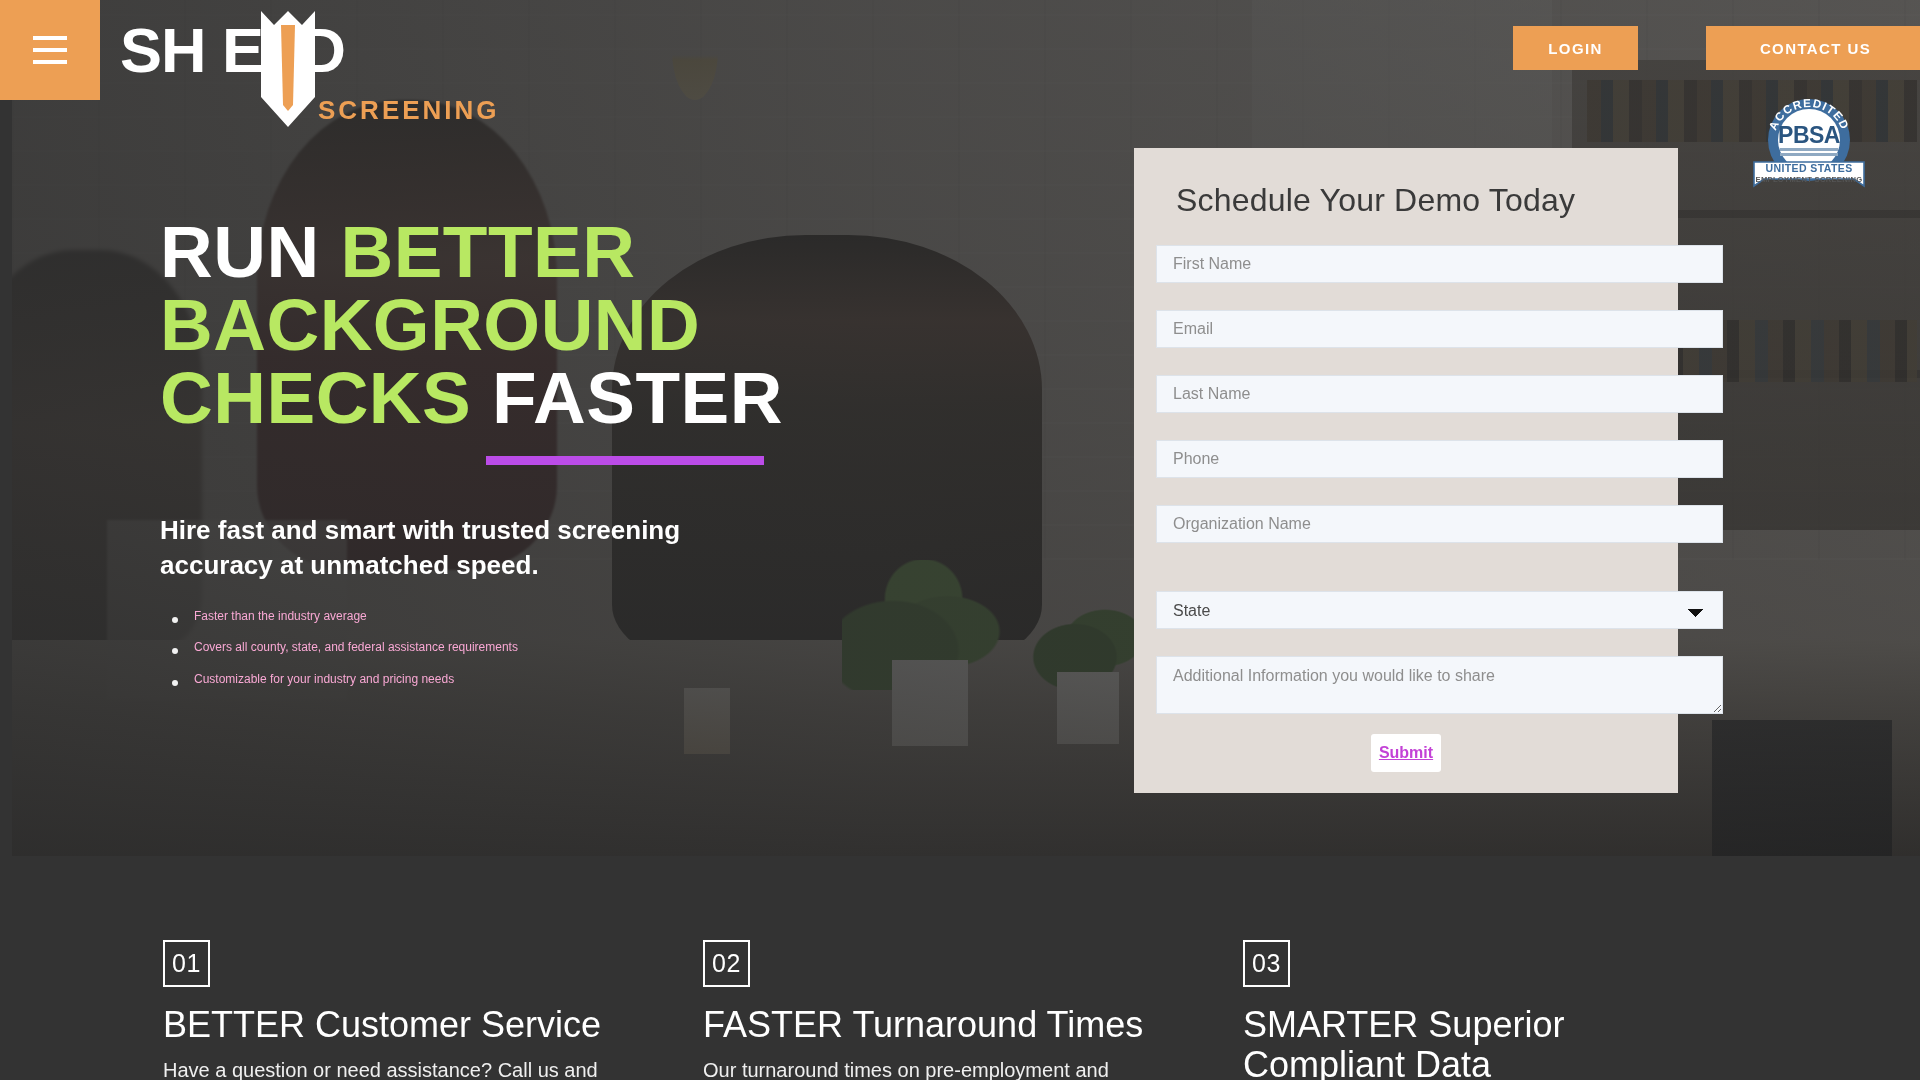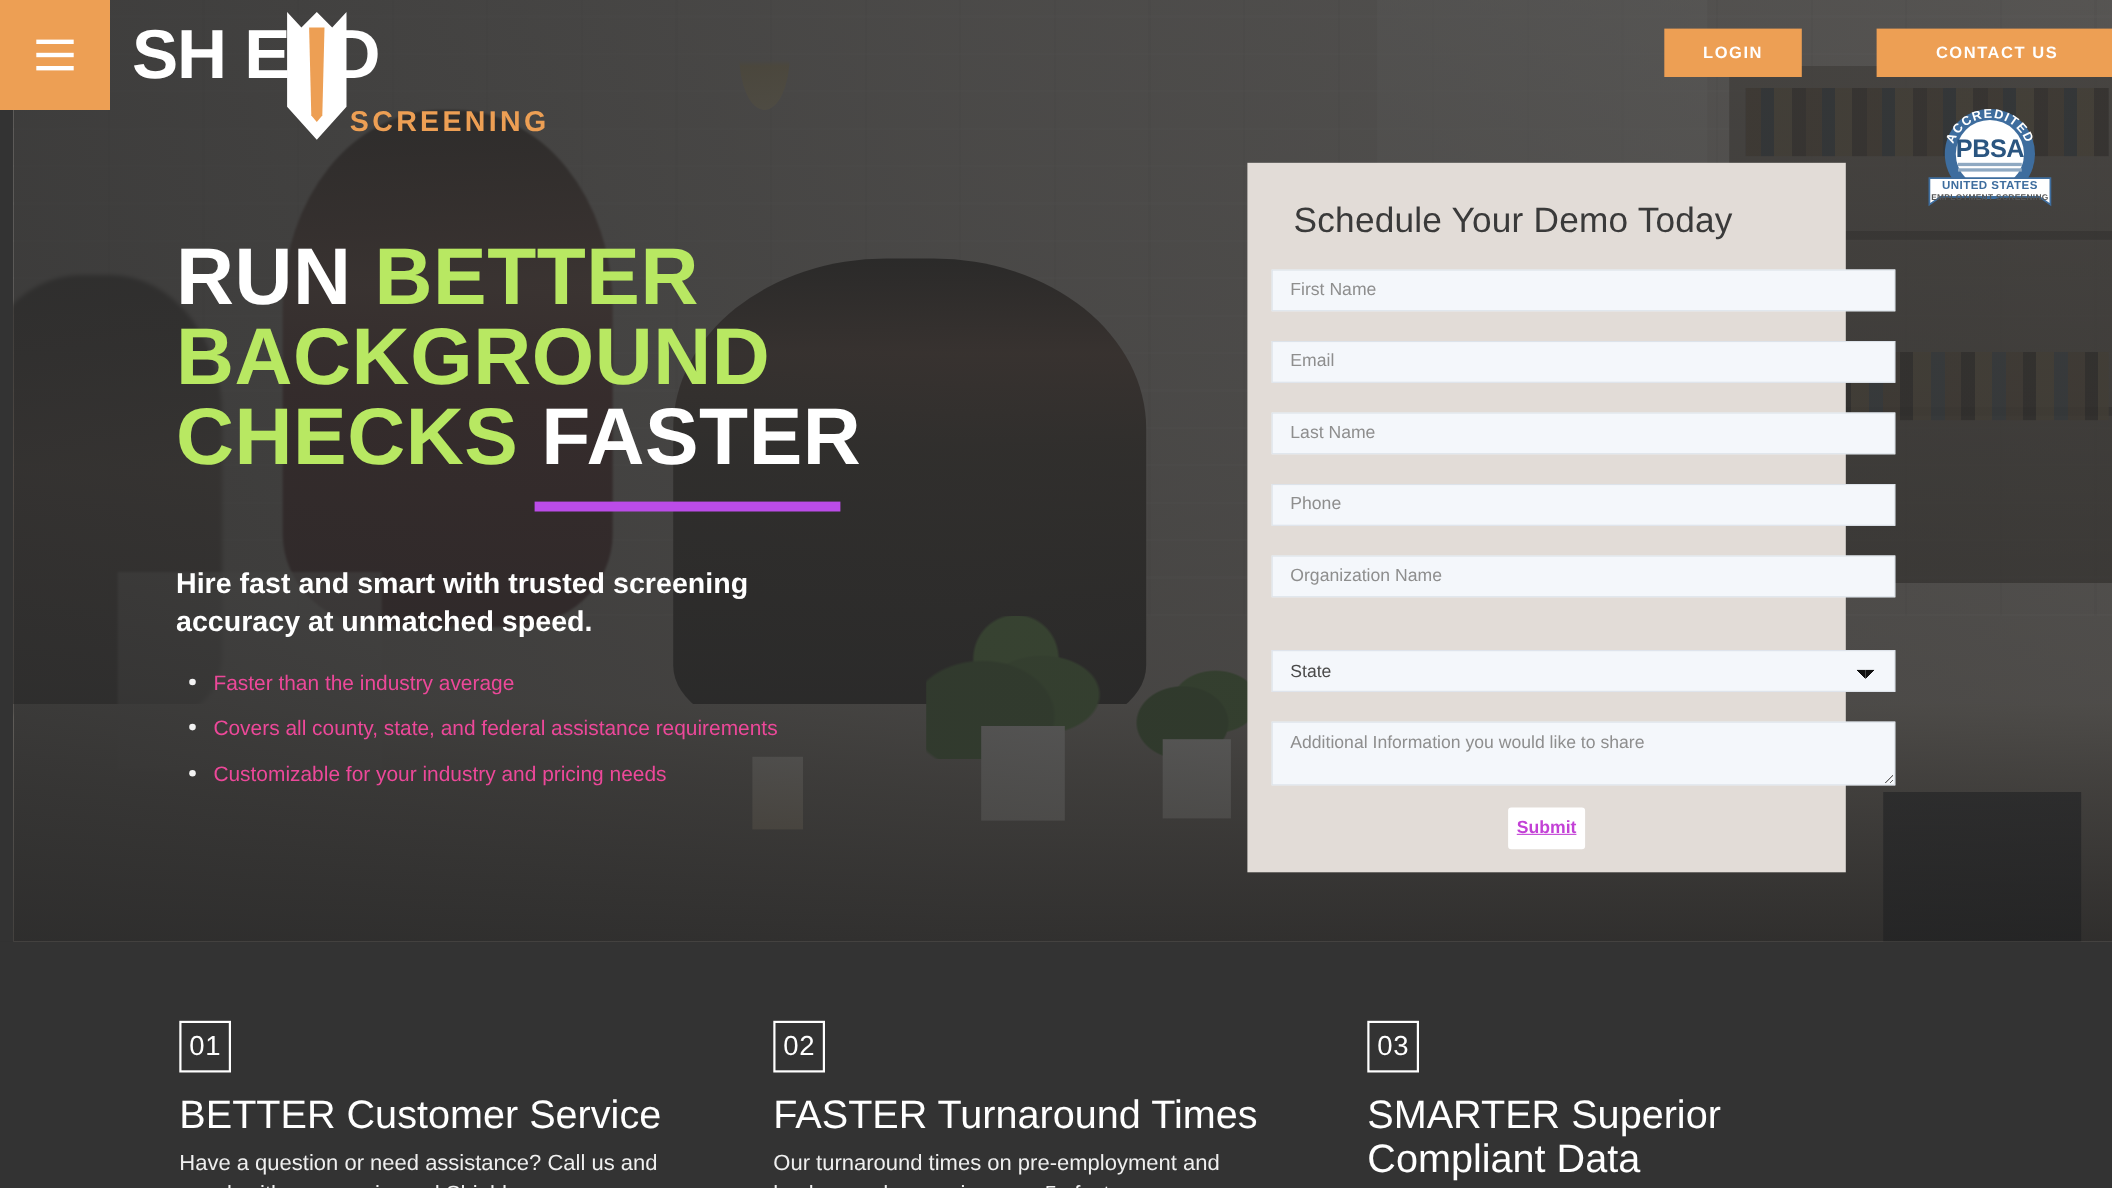--- a/index.html
+++ b/index.html
@@ -176,21 +176,21 @@
   h1.headline .hl-green { color:#b8e862; }
   .accent-bar {
     margin-top:22px; margin-left:326px; width:278px; height:9px; background:#bb4ce8;
   }
   .hero-sub {
     margin-top:48px; font-size:26px; font-weight:bold; line-height:1.36;
     color:#ffffff; max-width:560px;
   }
   .hero-list { margin-top:24px; list-style:none; }
   .hero-list li {
-    position:relative; font-size:19px; color:#ec4899; line-height:1.45;
+    position:relative; font-size:12px; color:#f9a8d4; line-height:1.45;
     padding-left:34px; margin-bottom:14px;
   }
   .hero-list li:before {
     content:""; position:absolute; left:12px; top:9px;
     width:6px; height:6px; border-radius:50%; background:#f2f2f2;
   }
 
   
   .form-card {
     position:absolute; left:1134px; top:148px; width:544px; height:645px;
@@ -235,21 +235,21 @@
     background:#333333; z-index:10;
   }
   .feat-grid {
     position:absolute; left:163px; top:72px; width:1640px;
     display:flex; gap:0;
   }
   .feat { width:540px; padding-right:48px; }
   .feat-num {
     display:inline-flex; align-items:center; justify-content:center;
     width:47px; height:47px; border:2px solid #ffffff; color:#ffffff;
-    font-size:25px; letter-spacing:.5px;
+    font-size:25px; letter-spacing:.5px;margin-top:12px;
   }
   .feat-title {
     margin-top:18px; font-size:36px; color:#ffffff; font-weight:normal; line-height:1.12;
   }
   .feat-body {
     margin-top:12px; font-size:20px; color:#efefef; line-height:1.38;
   }
 </style>
 </head>
 <body>

